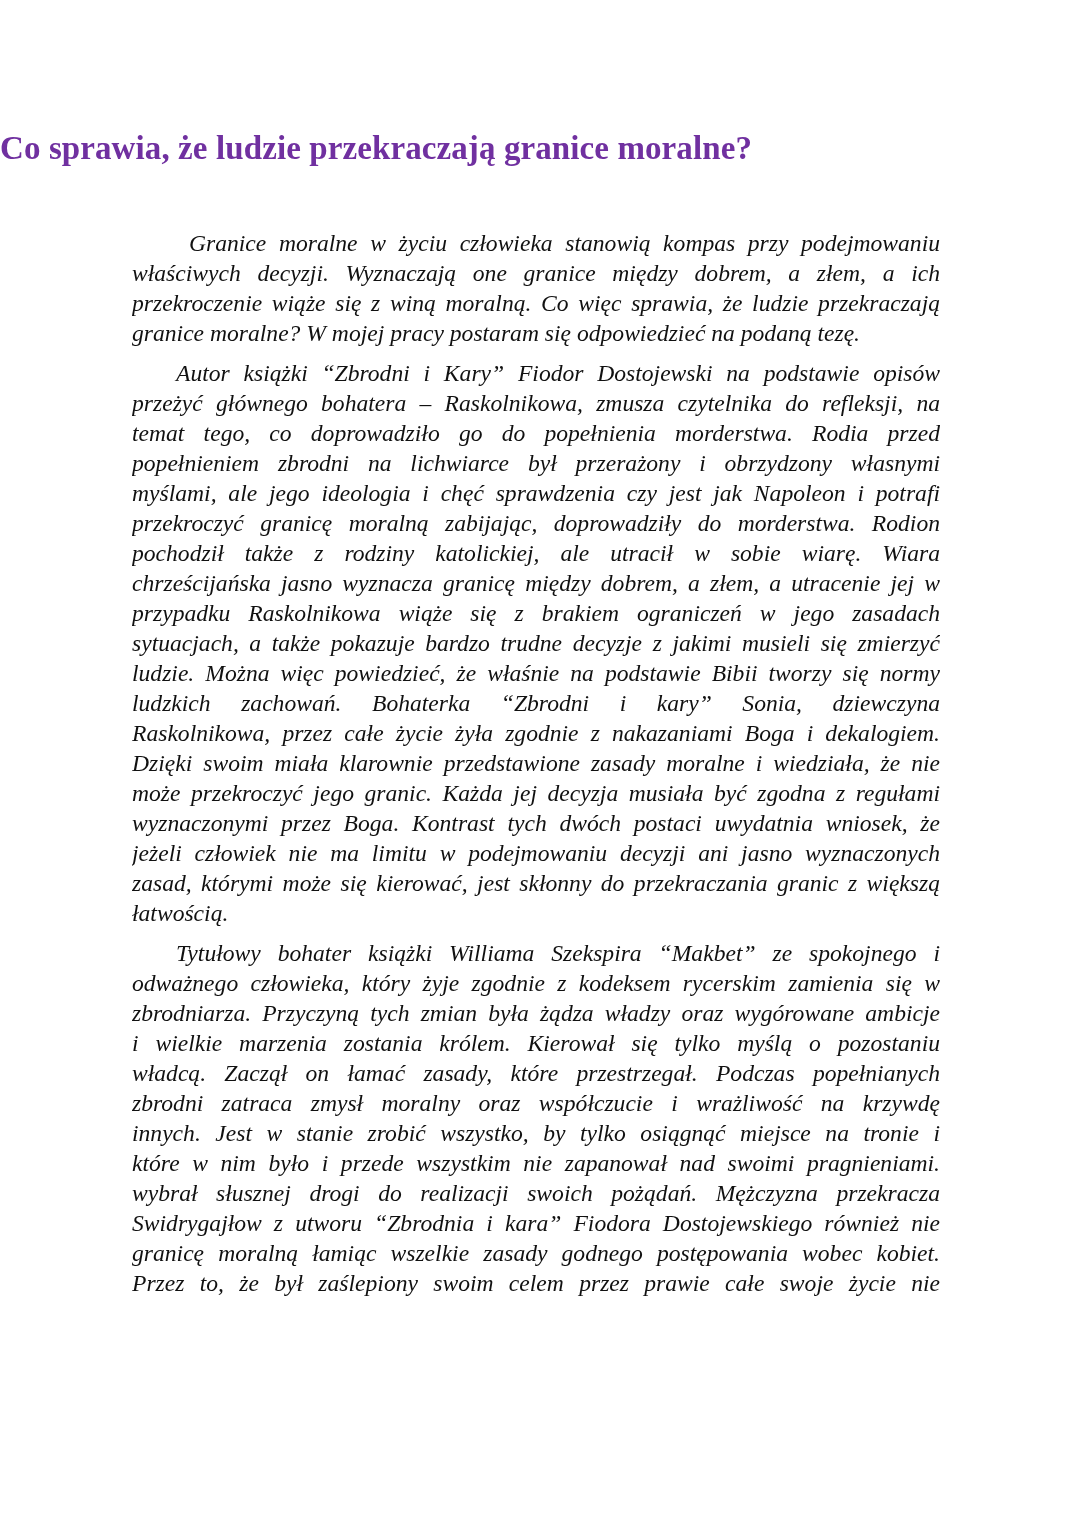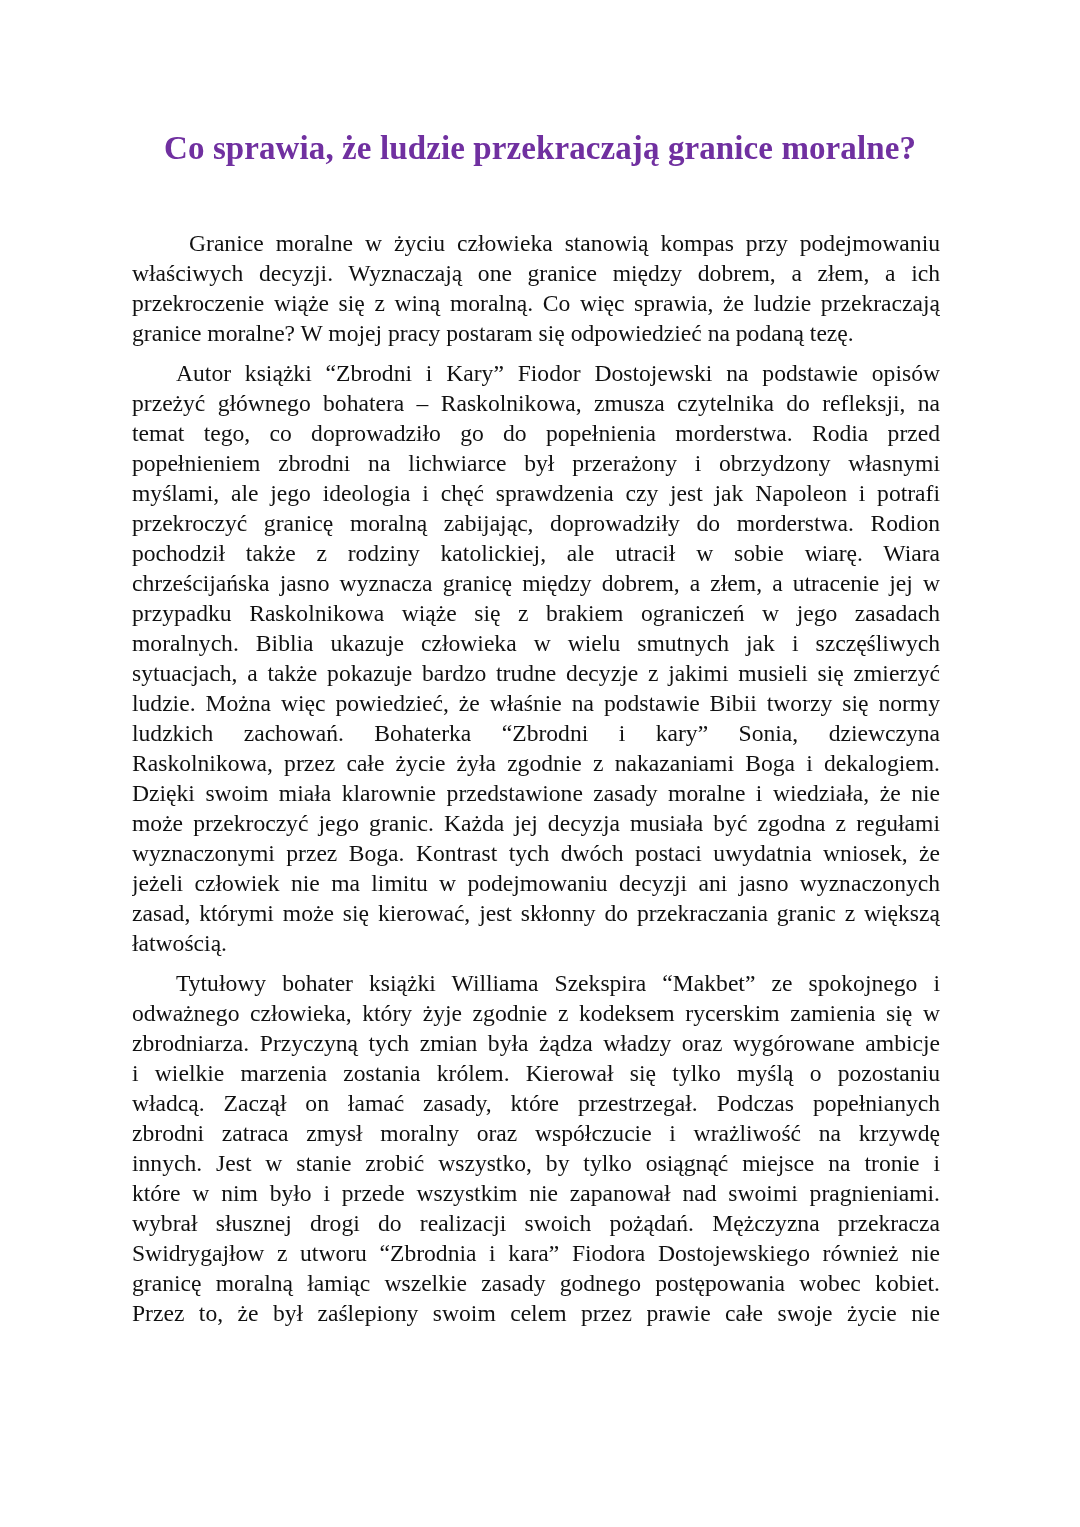--- a/index.html
+++ b/index.html
@@ -21,36 +21,37 @@
       top: 0;
       width: 1080px;
       height: 1527px;
       background: #ffffff;
     }
     .title {
       position: absolute;
       left: 0;
       width: 1080px;
       top: 128px;
-      text-align: center;
+      text-align: left;
       font-weight: bold;
       font-size: 33px;
       line-height: 40px;
       color: #7030A0;
       margin: 0;
       letter-spacing: 0.1px;
     }
     .body-text {
       position: absolute;
       left: 132px;
       width: 818px;
       top: 228px;
     }
     .para {
       margin: 0 10px 10px 0;
+      font-style: italic;
     }
     .line {
       display: block;
       font-size: 23.6px;
       line-height: 30px;
       height: 30px;
       white-space: nowrap;
       text-align: justify;
       text-align-last: justify;
       overflow: hidden;
@@ -81,21 +82,20 @@
       <div class="para">
         <span class="line indent2">Autor książki “Zbrodni i Kary” Fiodor Dostojewski na podstawie opisów</span>
         <span class="line">przeżyć głównego bohatera – Raskolnikowa, zmusza czytelnika do refleksji, na</span>
         <span class="line">temat tego, co doprowadziło go do popełnienia morderstwa. Rodia przed</span>
         <span class="line">popełnieniem zbrodni na lichwiarce był przerażony i obrzydzony własnymi</span>
         <span class="line">myślami, ale jego ideologia i chęć sprawdzenia czy jest jak Napoleon i potrafi</span>
         <span class="line">przekroczyć granicę moralną zabijając, doprowadziły do morderstwa. Rodion</span>
         <span class="line">pochodził także z rodziny katolickiej, ale utracił w sobie wiarę. Wiara</span>
         <span class="line">chrześcijańska jasno wyznacza granicę między dobrem, a złem, a utracenie jej w</span>
         <span class="line">przypadku Raskolnikowa wiąże się z brakiem ograniczeń w jego zasadach</span>
-        <span class="line">moralnych. Biblia ukazuje człowieka w wielu smutnych jak i szczęśliwych</span>
         <span class="line">sytuacjach, a także pokazuje bardzo trudne decyzje z jakimi musieli się zmierzyć</span>
         <span class="line">ludzie. Można więc powiedzieć, że właśnie na podstawie Bibii tworzy się normy</span>
         <span class="line">ludzkich zachowań. Bohaterka “Zbrodni i kary” Sonia, dziewczyna</span>
         <span class="line">Raskolnikowa, przez całe życie żyła zgodnie z nakazaniami Boga i dekalogiem.</span>
         <span class="line">Dzięki swoim miała klarownie przedstawione zasady moralne i wiedziała, że nie</span>
         <span class="line">może przekroczyć jego granic. Każda jej decyzja musiała być zgodna z regułami</span>
         <span class="line">wyznaczonymi przez Boga. Kontrast tych dwóch postaci uwydatnia wniosek, że</span>
         <span class="line">jeżeli człowiek nie ma limitu w podejmowaniu decyzji ani jasno wyznaczonych</span>
         <span class="line">zasad, którymi może się kierować, jest skłonny do przekraczania granic z większą</span>
         <span class="line last">łatwością.</span>

